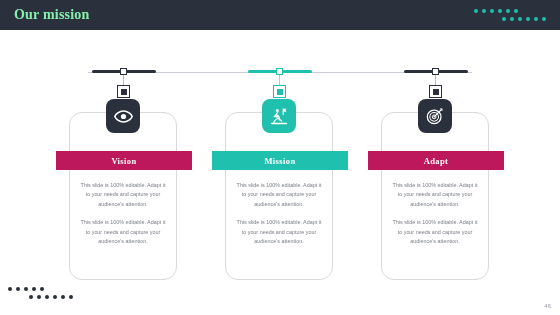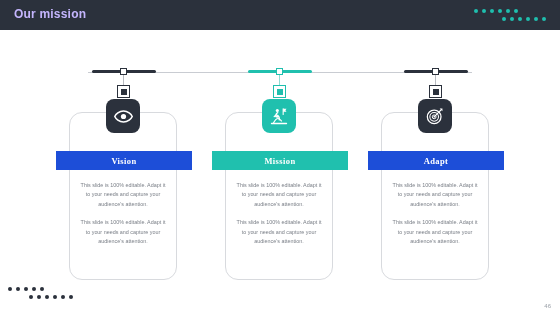--- a/index.html
+++ b/index.html
@@ -12,24 +12,24 @@
   }
 
   
   .header {
     position:absolute; left:0; top:0;
     width:560px; height:30px;
     background:#2b313c;
   }
   .header-title {
     position:absolute; left:14px; top:7px;
-    font-family:Liberation Sans, sans-serif;
+    font-family:Liberation Serif, serif;
     font-weight:bold;
-    font-size:12px;
-    color:#c4b5fd;
+    font-size:14px;
+    color:#86efac;
     letter-spacing:.2px;
   }
   .header-dots {
     position:absolute; right:12px; top:9px;
     width:74px; height:14px;
   }
   .header-dots .dot {
     position:absolute;
     width:4px; height:4px; border-radius:50%;
     background:#1fbfae;
@@ -93,21 +93,21 @@
     position:absolute;
     top:38px; left:-14px;
     width:136px; height:19px;
     display:flex; align-items:center; justify-content:center;
     font-family:"Liberation Serif", serif;
     font-weight:bold;
     font-size:8.5px;
     color:#ffffff;
     letter-spacing:.4px;
   }
-  .card-banner.dark { background:#1d4ed8;text-align:center; }
+  .card-banner.dark { background:#be185d;text-align:center; }
   .card-banner.teal { background:#20c0ae; }
   .card-body {
     position:absolute;
     top:68px; left:9px; right:9px;
   }
   .card-body p {
     font-size:5.4px;
     line-height:1.75;
     color:#7a7f87;
     text-align:center;

